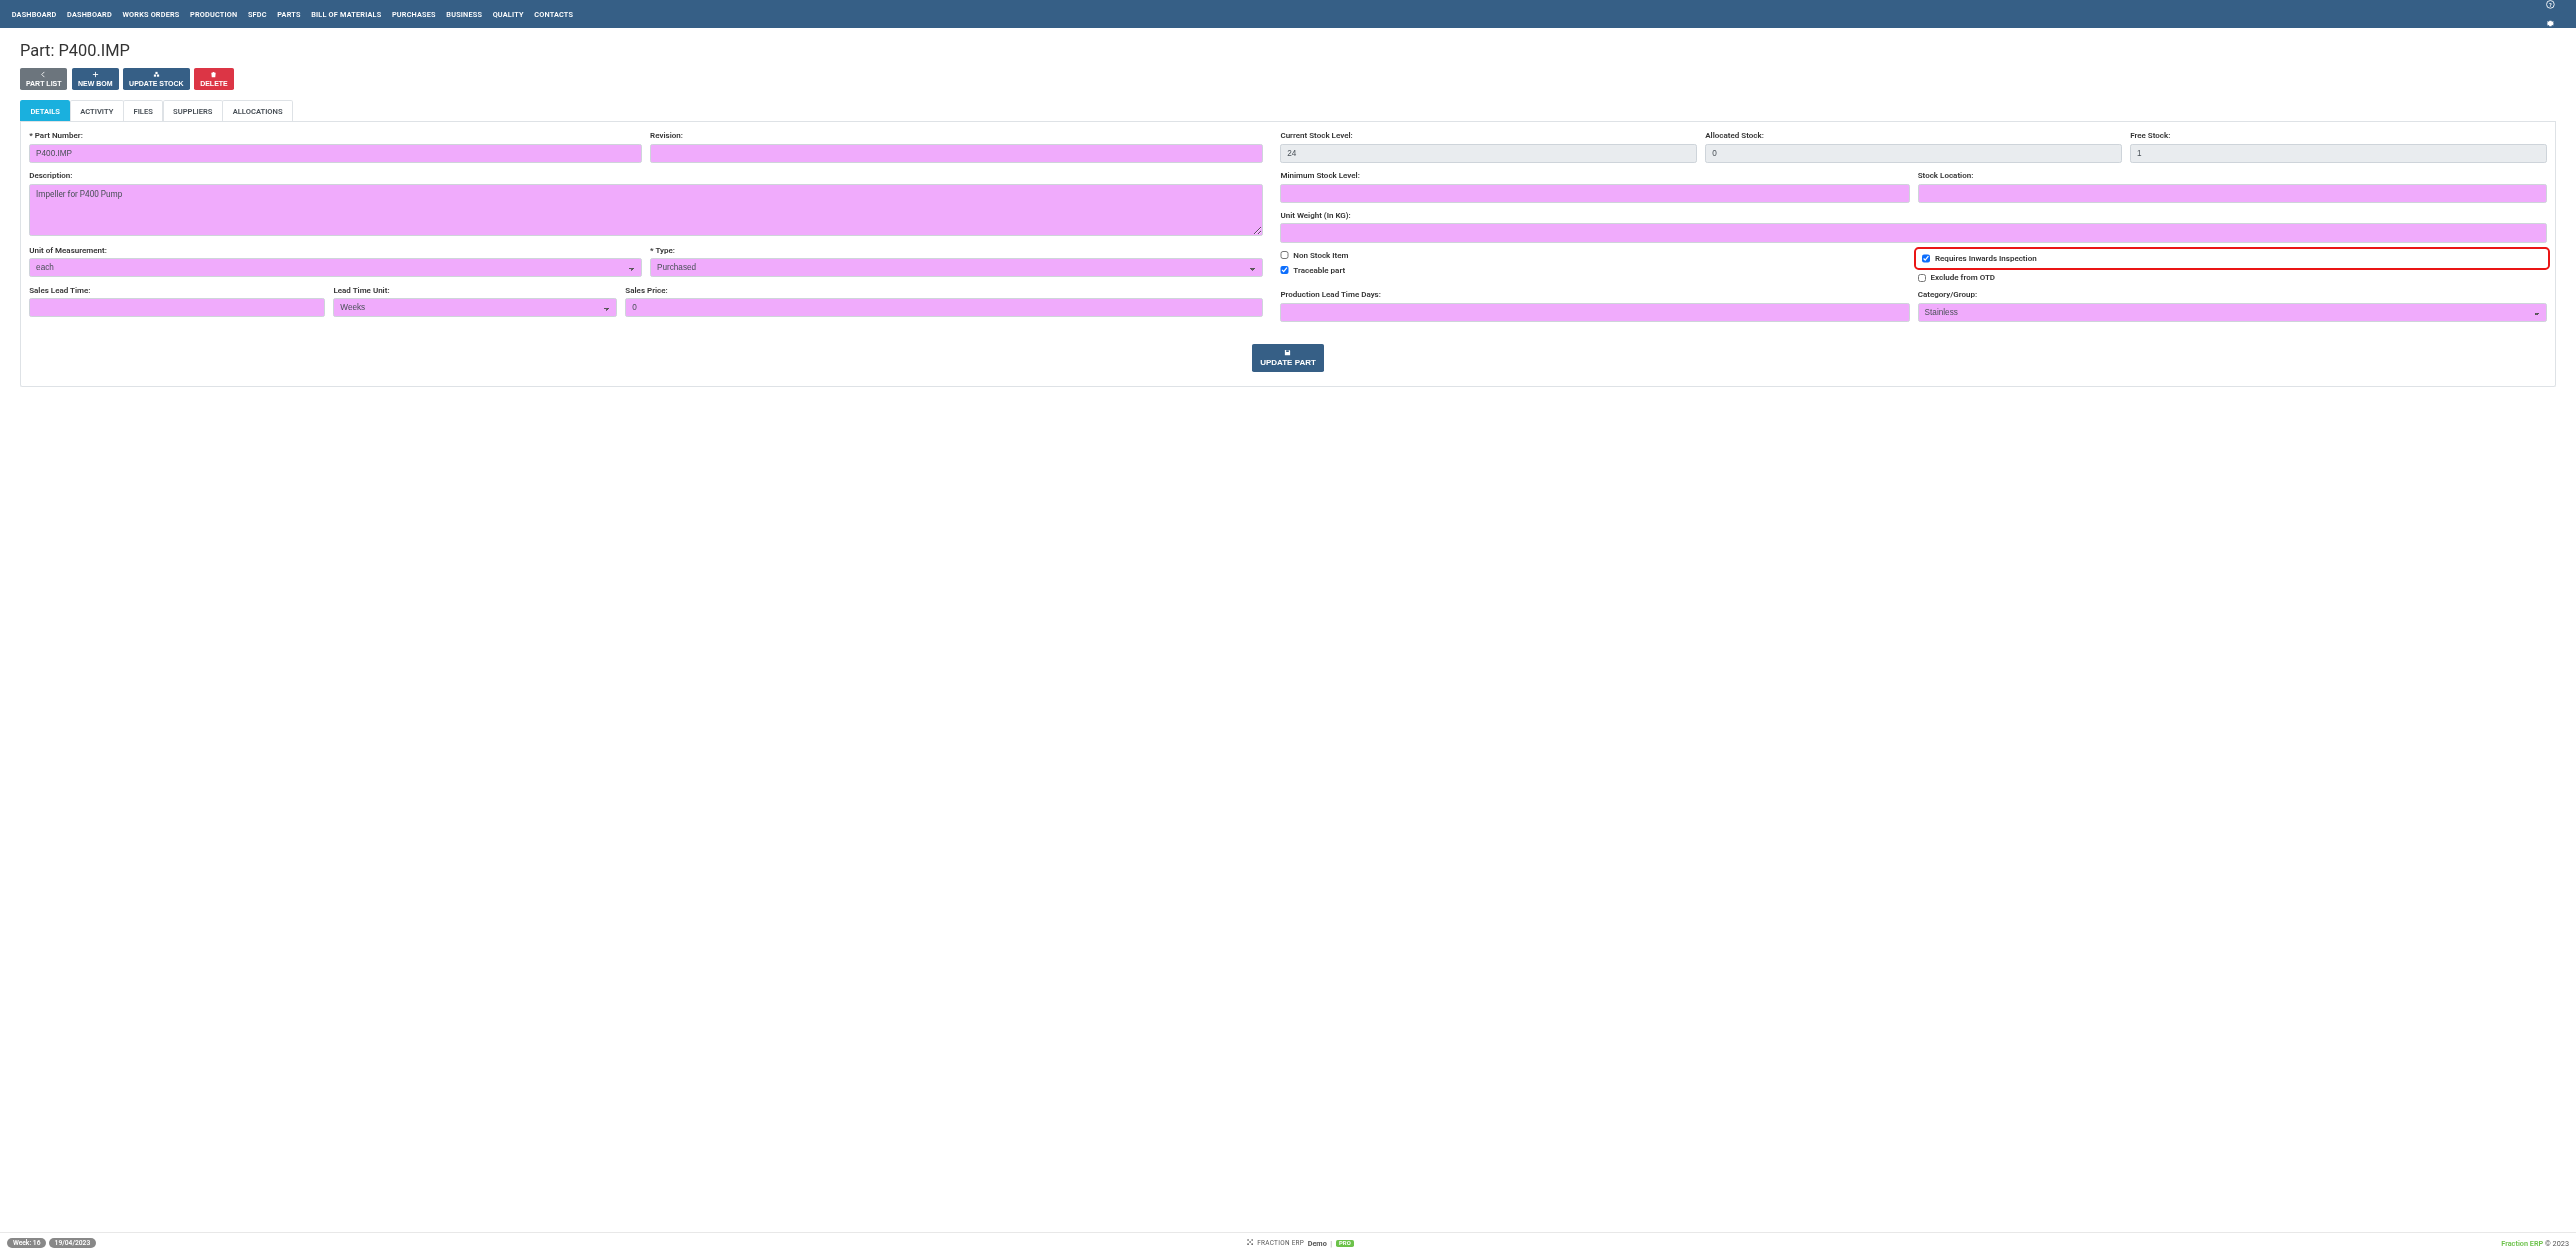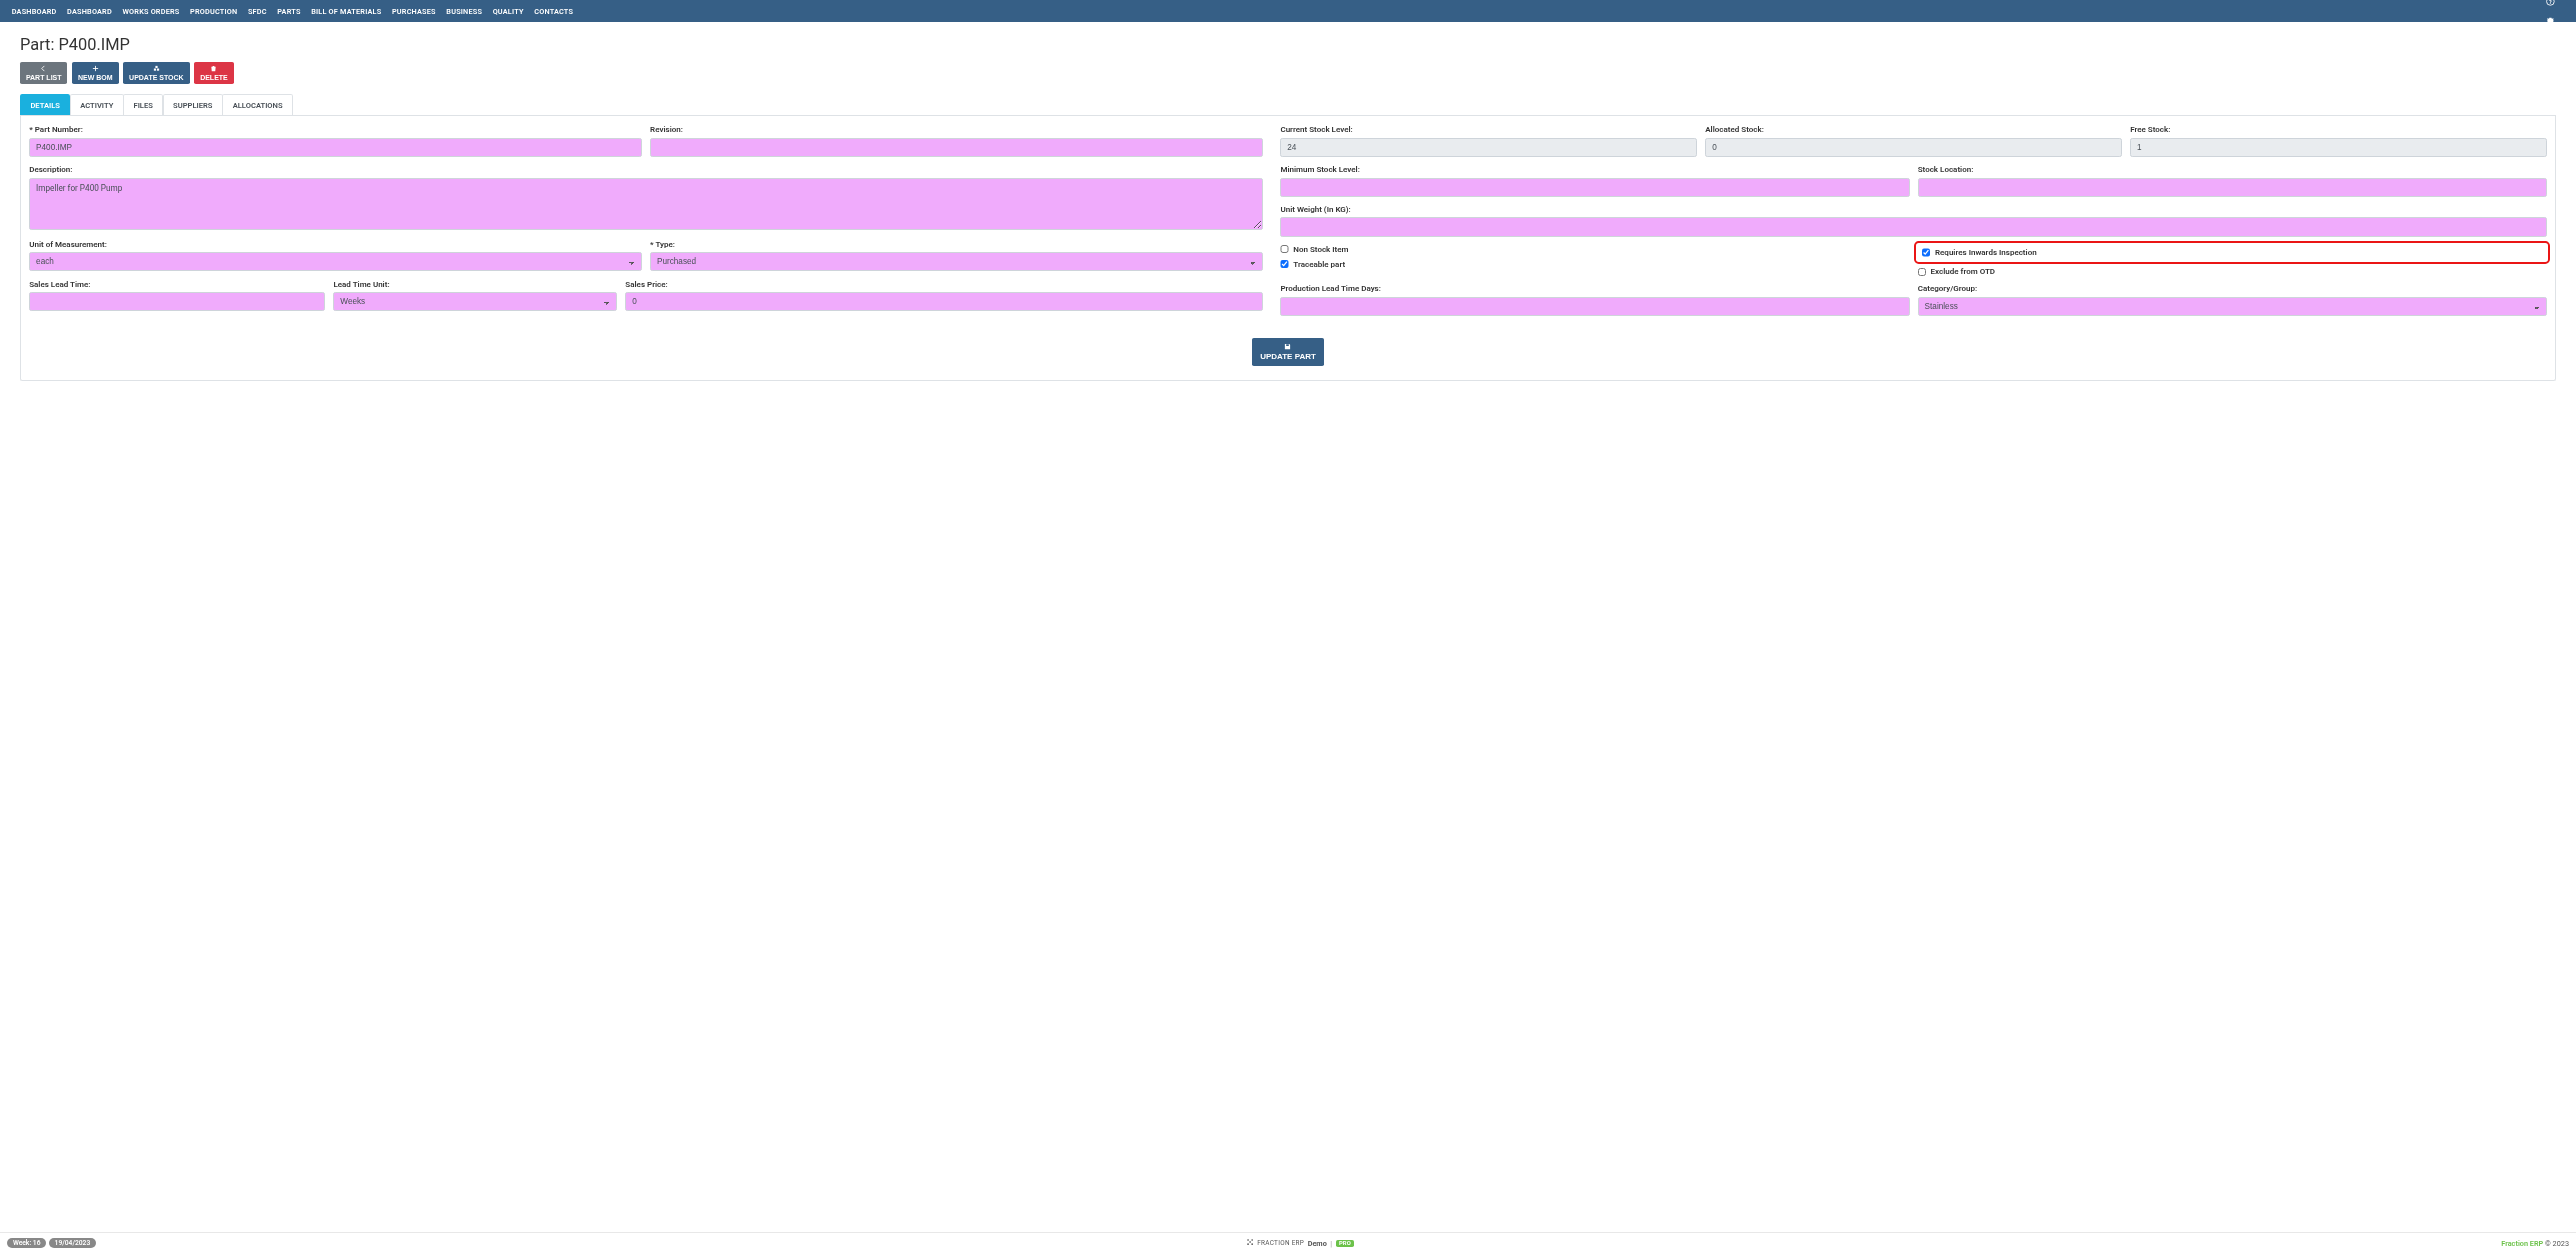--- a/index.html
+++ b/index.html
@@ -1,18 +1,18 @@
 <!DOCTYPE html>
 <html style="font-size:9.4px"><head>
 <meta charset="utf-8">
 <style>
 * { box-sizing: border-box; margin: 0; padding: 0; }
 body { font-family: -apple-system, BlinkMacSystemFont, "Segoe UI", Roboto, "Helvetica Neue", Arial, sans-serif; font-size: 8.2px; color: #212529; background: #fff; }
 
-.topnav { background: #365f86; color: #fff; display: flex; align-items: center; padding: 0 7px; height: 22px; }
+.topnav { background: #365f86; color: #fff; display: flex; align-items: center; padding: 14px 7px; height: 14px; }
 .topnav .nav-left { display: flex; gap: 1.2px; flex: 1; }
 .topnav .nav-right { display: flex; align-items: center; gap: 8.2px; flex-direction: column; }
 .topnav a { color: #fff; text-decoration: none; font-size: 7.3px; font-weight: 600; padding: 5.9px 4.7px; letter-spacing: 0.2px; }
 .topnav .icon-btn { color: #fff; cursor: pointer; font-size: 8.8px; }
 .topnav .admin { display: flex; align-items: center; gap: 3.5px; font-size: 7.6px; font-weight: 600; }
 
 .container { padding: 13px 20px 5.9px 20px; }
 .page-title { font-size: 16.4px; font-weight: 400; color: #333; margin-bottom: 8.2px; }
 .action-row { display: flex; gap: 4.7px; margin-bottom: 9.4px; }
 .btn { border: none; border-radius: 1.8px; font-size: 7px; font-weight: 600; padding: 2.9px 5.9px; cursor: pointer; color: #fff; display: inline-flex; align-items: center; gap: 2.3px; flex-direction: column; }

